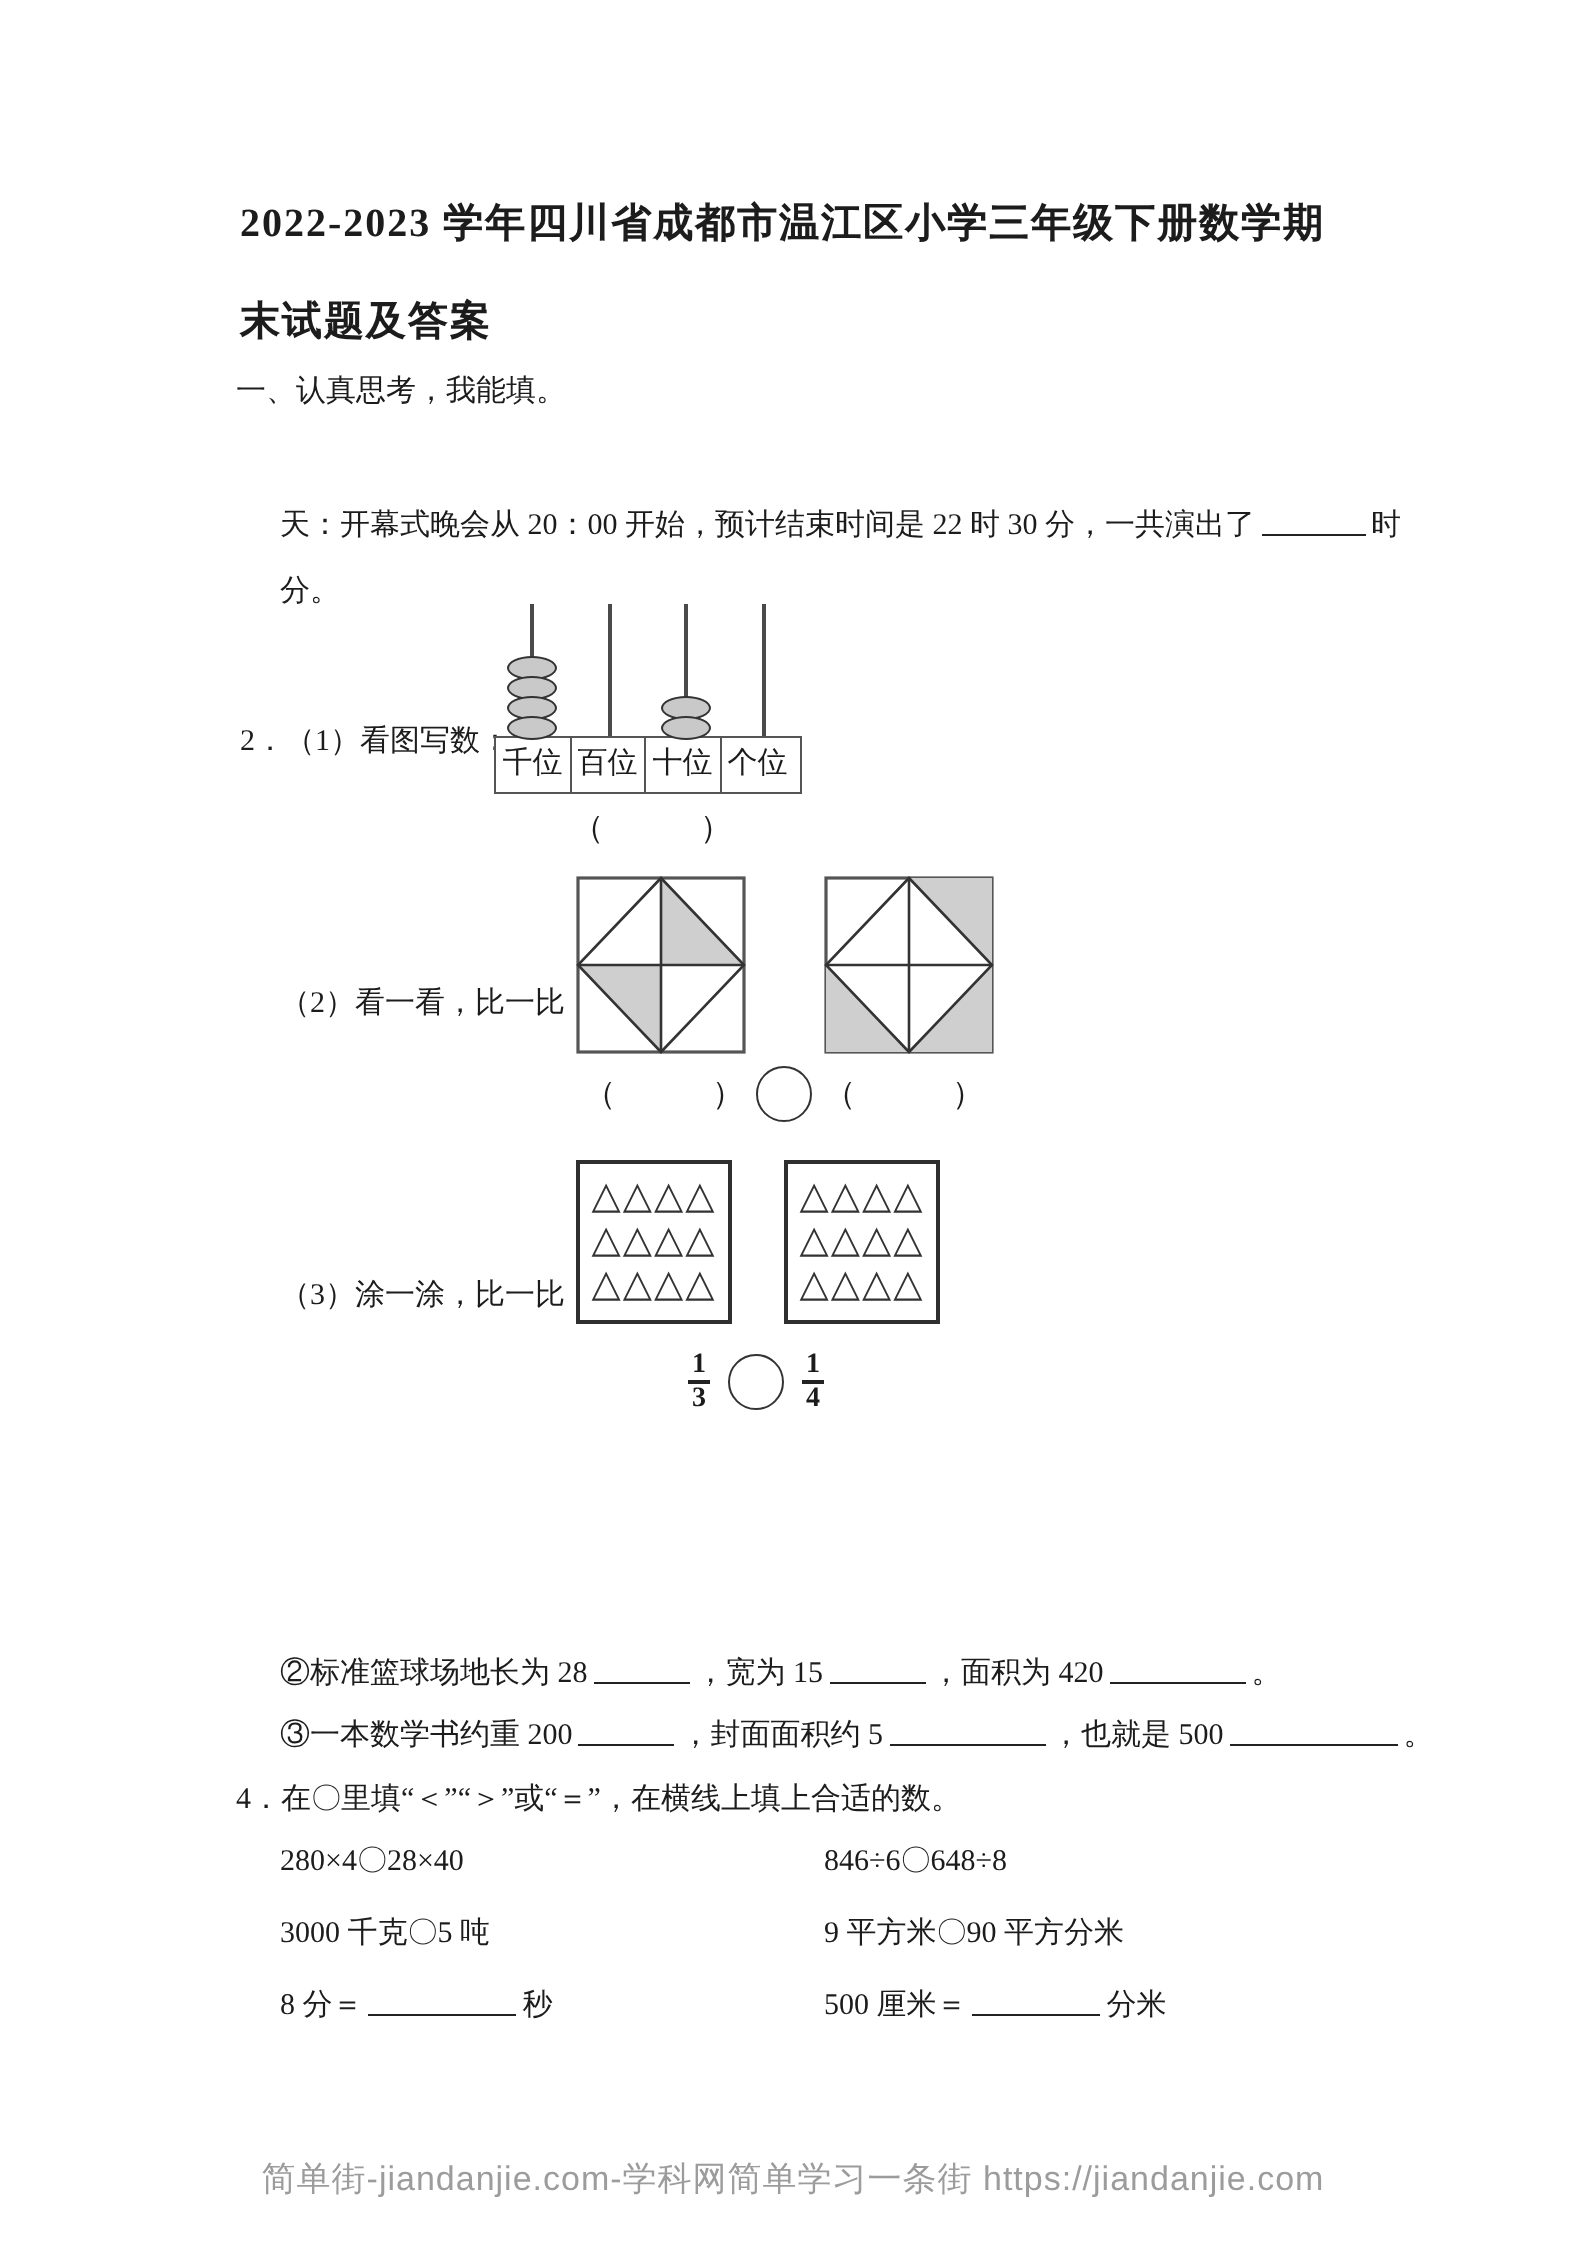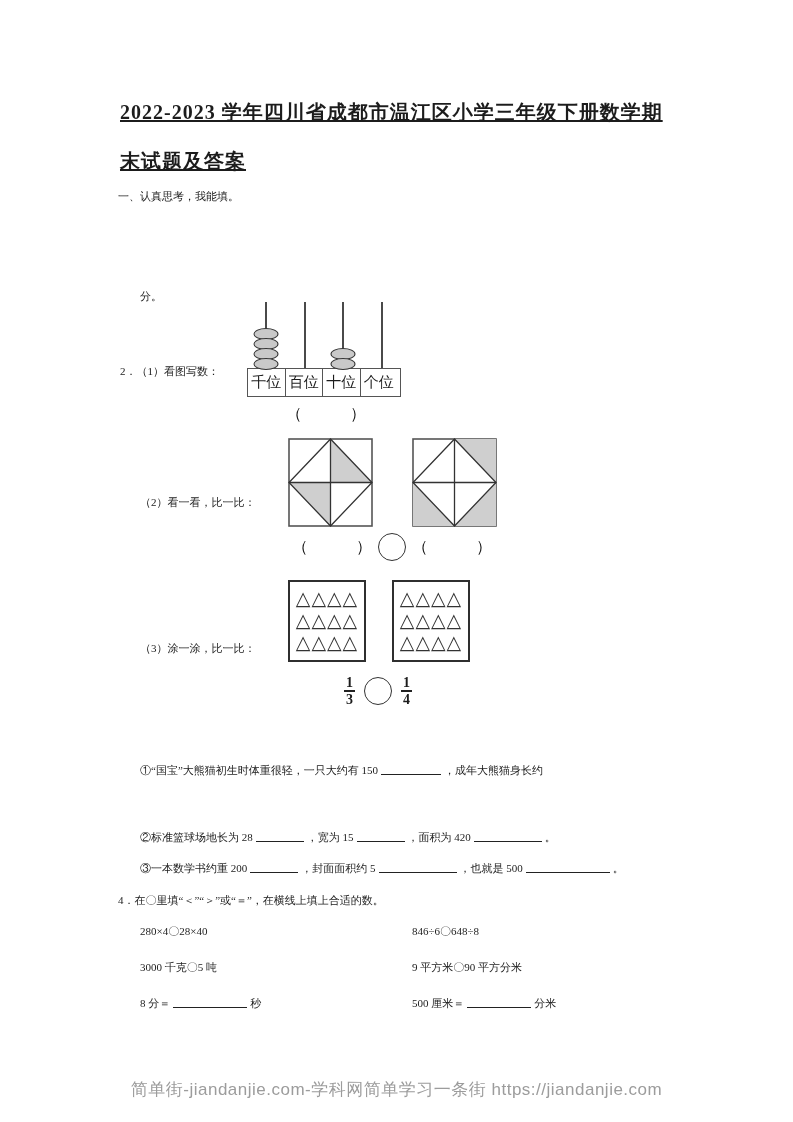--- a/index.html
+++ b/index.html
@@ -2,22 +2,22 @@
 <html><head>
 <meta charset="utf-8">
 <style>
   html,body{margin:0;padding:0;background:#ffffff;}
   .page{
     position:relative;width:793px;height:1122px;background:#ffffff;
     font-family:"Liberation Serif","DejaVu Serif",serif;color:#1c1c1c;
     margin:0 auto;overflow:hidden;
   }
   .abs{position:absolute;white-space:nowrap;}
-  .title{font-size:20px;font-weight:bold;letter-spacing:1px;line-height:49px;text-decoration:underline;}
-  .t15{font-size:11px;line-height:20px;}
+  .title{font-size:20px;font-weight:bold;letter-spacing:1px;line-height:49px;}
+  .t15{font-size:15px;line-height:20px;}
   .blank{display:inline-block;border-bottom:1px solid #222;height:13px;vertical-align:baseline;margin:0 3px -1px 3px;}
   
   .abacus{position:absolute;left:247px;top:302px;width:154px;}
   .rod-row{display:flex;height:66px;}
   .rod-col{position:relative;width:38.5px;}
   .rod{position:absolute;left:50%;top:0;bottom:0;width:2px;margin-left:-1px;background:#4a4a4a;}
   .beads{position:absolute;left:50%;bottom:0;transform:translateX(-50%);display:flex;flex-direction:column;}
   .bead{width:25px;height:12px;background:#c9c9c9;border:1.5px solid #333;border-radius:50%;margin-bottom:-2px;box-sizing:border-box;}
   .plabels{display:flex;border:1.5px solid #555;background:#fff;}
   .plabel{width:36.5px;border-left:1.5px solid #555;text-align:center;font-size:15px;line-height:27px;}
@@ -40,20 +40,23 @@
 
 <div class="page">
 
   <div class="abs title" style="left:120px;top:88px;">
     <div>2022-2023 学年四川省成都市温江区小学三年级下册数学期</div>
     <div>末试题及答案</div>
   </div>
 
   <div class="abs t15" style="left:118px;top:186px;">一、认真思考，我能填。</div>
 
+  <div class="abs t15" style="left:140px;top:253px;">
+    <span>天：开幕式晚会从 20：00 开始，预计结束时间是 22 时 30 分，一共演出了</span><span class="blank" style="width:52px;"></span><span>时</span>
+  </div>
   <div class="abs t15" style="left:140px;top:286px;">分。</div>
 
   <div class="abs t15" style="left:120px;top:361px;">2．（1）看图写数：</div>
   <div class="abacus">
     <div class="rod-row">
       <div class="rod-col">
           <div class="rod"></div>
           <div class="beads">
             <div class="bead"></div>
             <div class="bead"></div>
@@ -133,23 +136,20 @@
       <span>3</span>
     </span>
     <div class="circle"></div>
     <span class="frac">
       <span>1</span>
       <span class="bar"></span>
       <span>4</span>
     </span>
   </div>
 
-  <div class="abs t15" style="left:140px;top:760px;">
-    <span>①“国宝”大熊猫初生时体重很轻，一只大约有 150</span><span class="blank" style="width:60px;"></span><span>，成年大熊猫身长约</span>
-  </div>
   <div class="abs t15" style="left:140px;top:827px;">
     <span>②标准篮球场地长为 28</span><span class="blank" style="width:48px;"></span><span>，宽为 15</span><span class="blank" style="width:48px;"></span><span>，面积为 420</span><span class="blank" style="width:68px;"></span><span>。</span>
   </div>
   <div class="abs t15" style="left:140px;top:858px;">
     <span>③一本数学书约重 200</span><span class="blank" style="width:48px;"></span><span>，封面面积约 5</span><span class="blank" style="width:78px;"></span><span>，也就是 500</span><span class="blank" style="width:84px;"></span><span>。</span>
   </div>
 
   <div class="abs t15" style="left:118px;top:890px;">4．在〇里填“＜”“＞”或“＝”，在横线上填上合适的数。</div>
   <div class="abs t15" style="left:140px;top:921px;">280×4〇28×40</div>
   <div class="abs t15" style="left:412px;top:921px;">846÷6〇648÷8</div>

